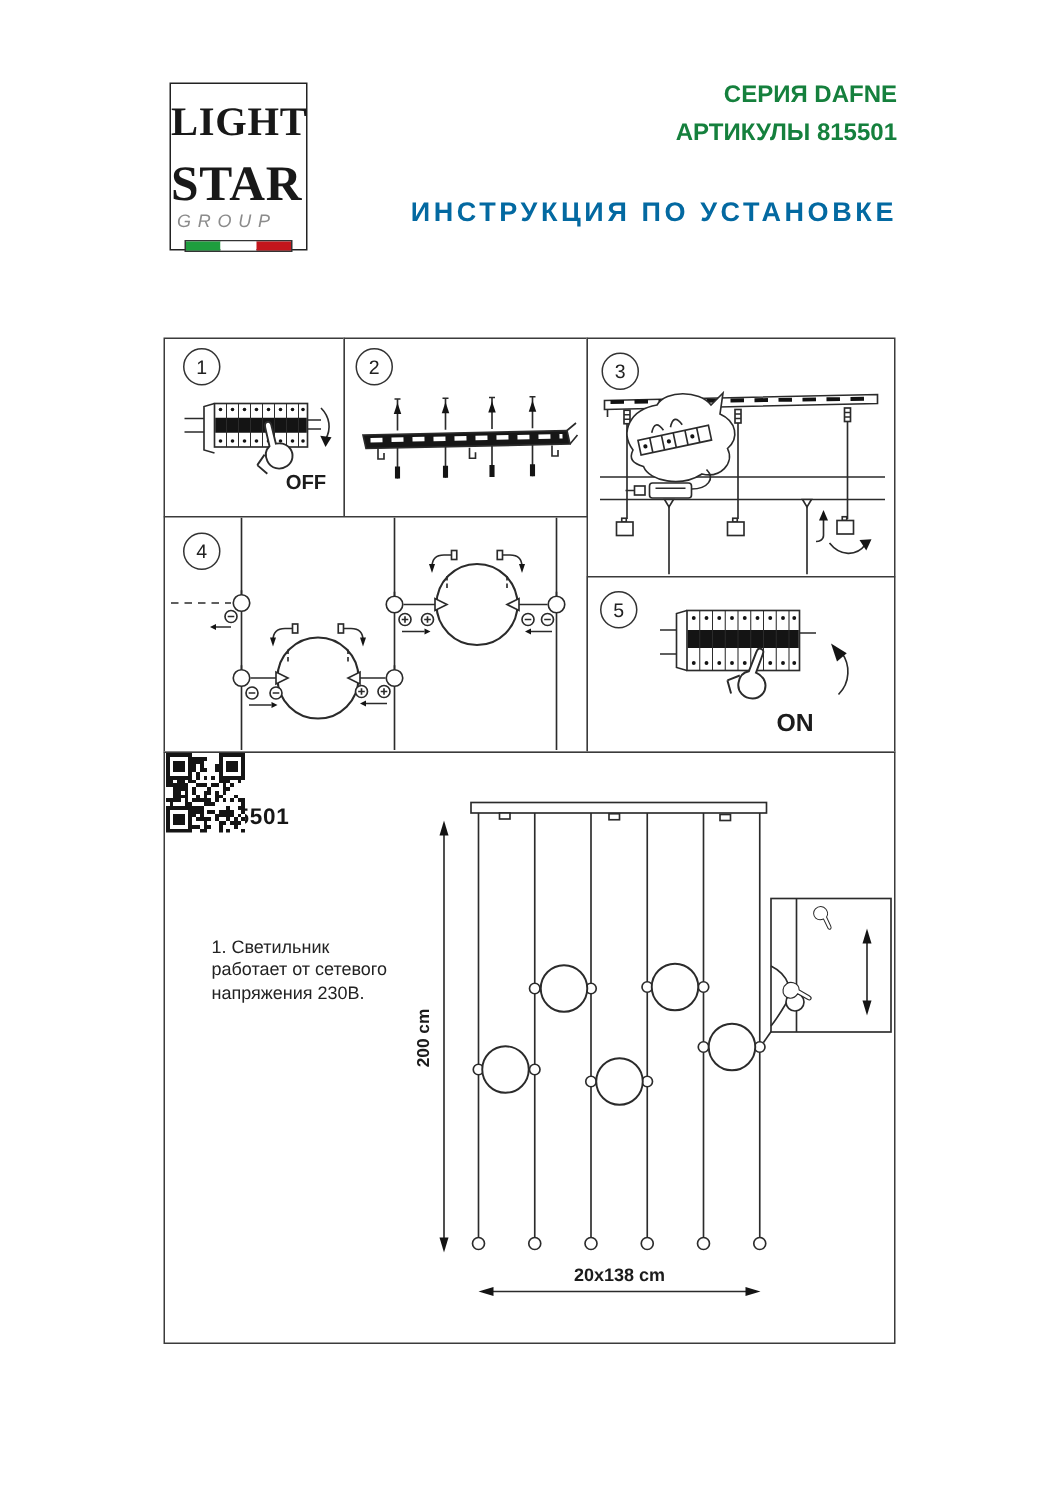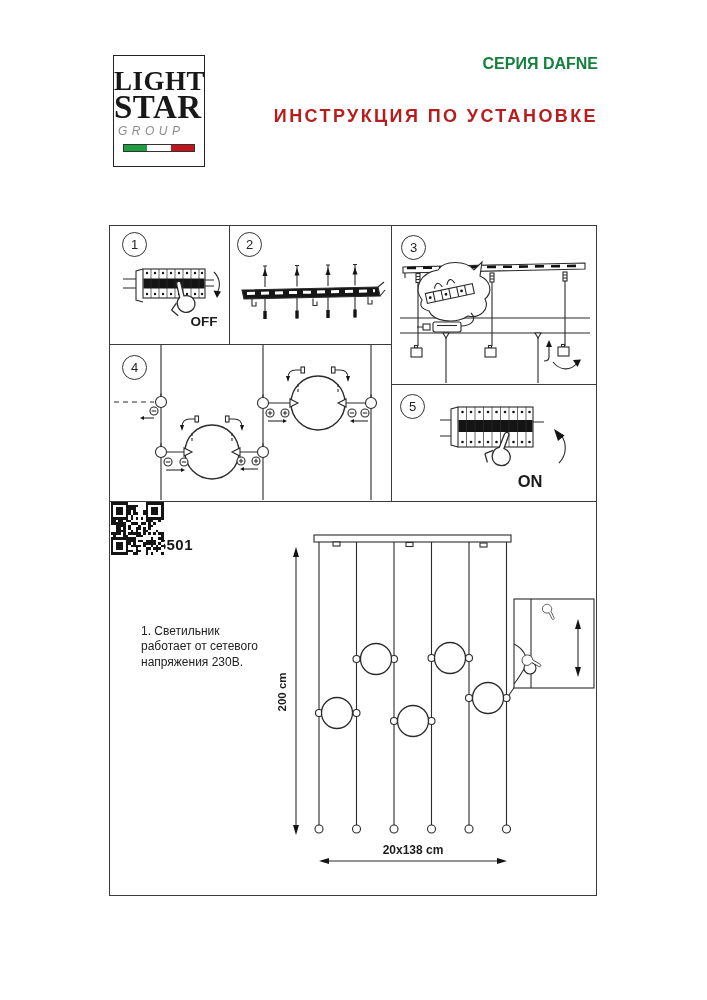--- a/index.html
+++ b/index.html
@@ -4,27 +4,27 @@
 <style>
   html,body{margin:0;padding:0;background:#ffffff;}
   .page{position:relative;width:707px;height:1000px;background:#ffffff;overflow:hidden;
         font-family:"Liberation Sans",sans-serif;color:#1c1c1c;}
   
   .logo{position:absolute;left:113px;top:55px;width:92px;height:112px;border:1.6px solid #222;
         box-sizing:border-box;text-align:left;background:#fff;}
   .logo .l1{font-family:"Liberation Serif",serif;font-weight:bold;font-size:27px;line-height:24px;
             margin-top:13px;letter-spacing:.5px;color:#181818;}
   .logo .l2{font-family:"Liberation Serif",serif;font-weight:bold;font-size:33px;line-height:28px;
-            letter-spacing:.5px;color:#181818;}
+            letter-spacing:.5px;color:#181818;margin-top:16px;}
   .logo .l3{font-size:12px;letter-spacing:4.5px;color:#8b8b8b;margin-top:3px;text-indent:4px;font-style:italic;}
   .flag{width:70px;height:6px;margin:6px auto 0;border:1px solid #333;display:flex;box-sizing:content-box;}
   .flag span{flex:1;}
   .head-text{position:absolute;right:109px;top:51px;text-align:right;}
   .head-text .series{font-weight:bold;font-size:16px;line-height:25px;color:#15803d;}
-  .doc-title{margin-top:29px;font-weight:bold;font-size:18px;line-height:22px;color:#b91c1c;}
+  .doc-title{margin-top:29px;font-weight:bold;font-size:18px;line-height:22px;color:#0369a1;}
   .doc-title .t1{letter-spacing:2.4px;}
   .doc-title .t2{letter-spacing:1px;}
   
   .panel{position:absolute;border:1.3px solid #3b3b3b;background:#fff;box-sizing:border-box;}
   #p1{left:109px;top:225px;width:121px;height:120px;}
   #p2{left:229px;top:225px;width:163px;height:120px;}
   #p3{left:391px;top:225px;width:206px;height:160px;}
   #p4{left:109px;top:344px;width:283px;height:158px;}
   #p5{left:391px;top:384px;width:206px;height:118px;}
   #p6{left:109px;top:501px;width:488px;height:395px;}
@@ -49,20 +49,21 @@
     <div class="l3">GROUP</div>
     <div class="flag">
       <span style="background:#1e9e3e"></span>
       <span style="background:#ffffff"></span>
       <span style="background:#c3161c"></span>
     </div>
   </div>
 
   <div class="head-text">
     <div class="series">СЕРИЯ DAFNE</div>
+    <div class="series">АРТИКУЛЫ 815501</div>
     <div class="doc-title">
       <div class="t1">ИНСТРУКЦИЯ ПО УСТАНОВКЕ</div>
     </div>
   </div>
 
   <div class="panel" id="p1">
     <div class="badge" style="left:12px;top:6px">1</div>
     <svg width="118" height="117" viewBox="0 0 118 117">
       <g fill="none" stroke="#2b2b2b" stroke-width="1.1">
         <path d="M13,53 H26 M13,62 H26 M95,54 H104 M95,60 H104"></path>

